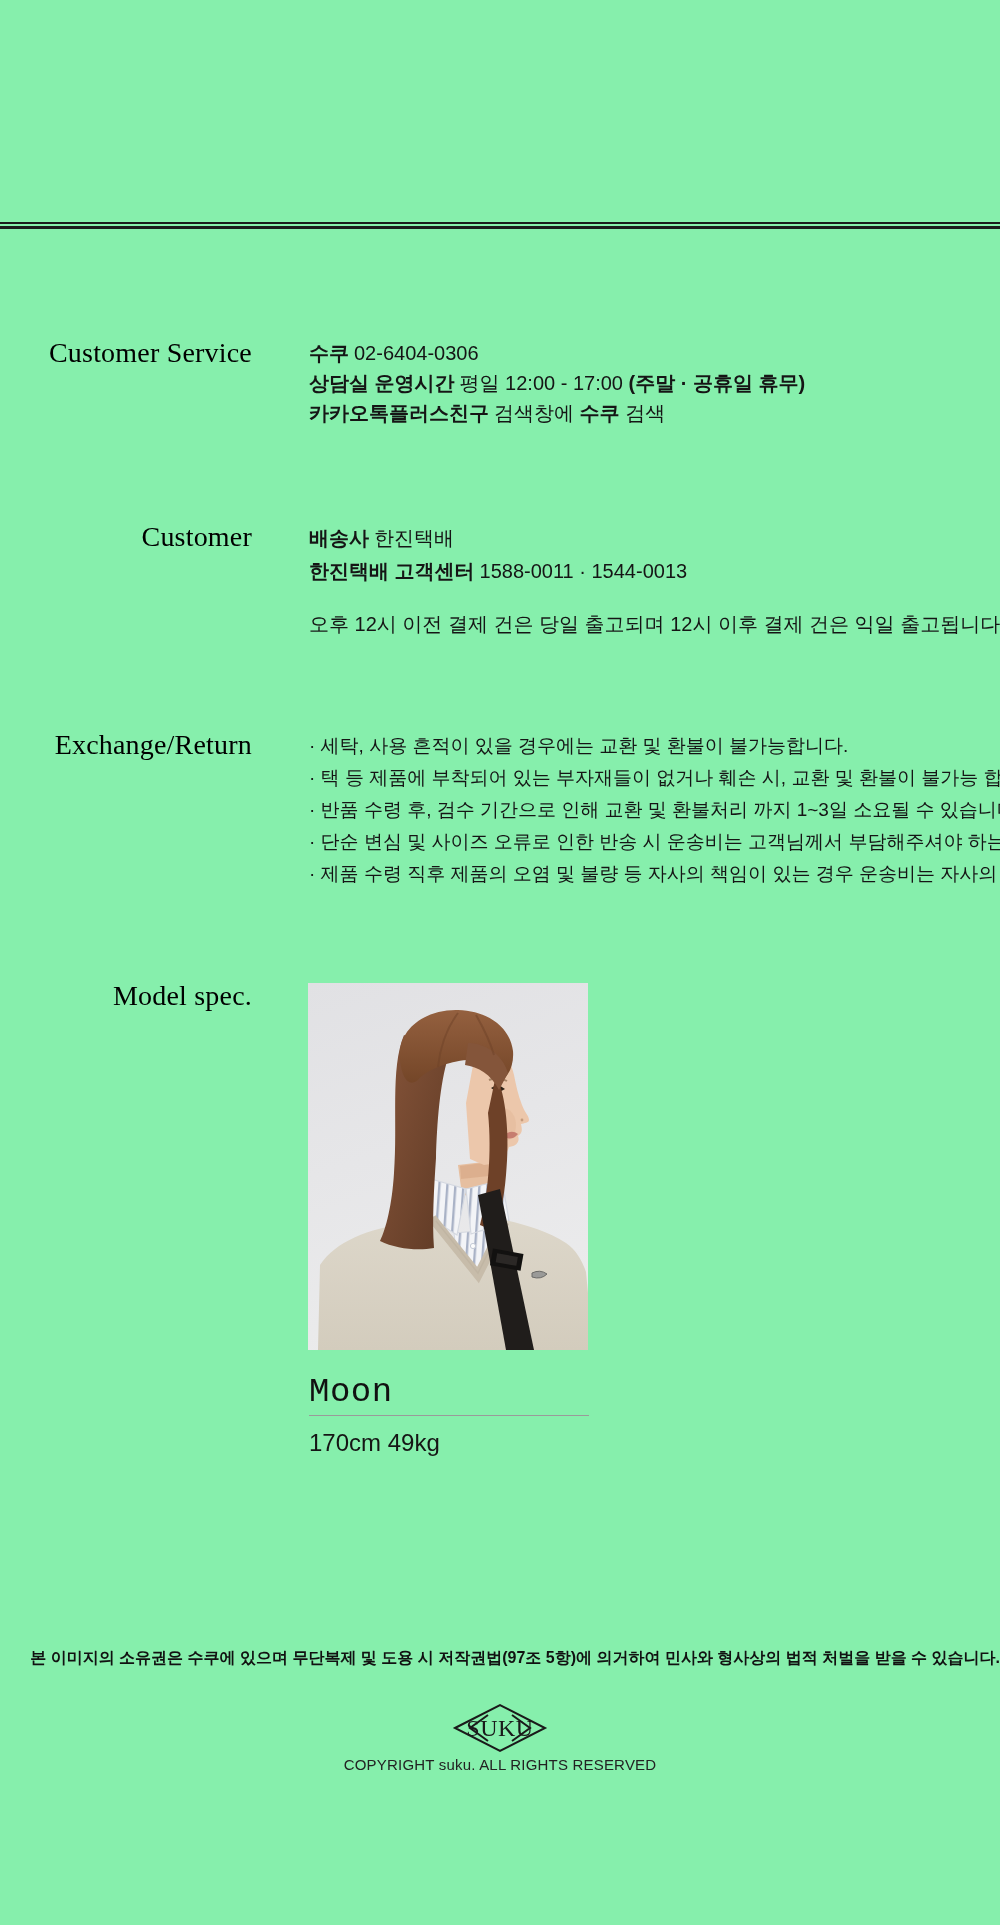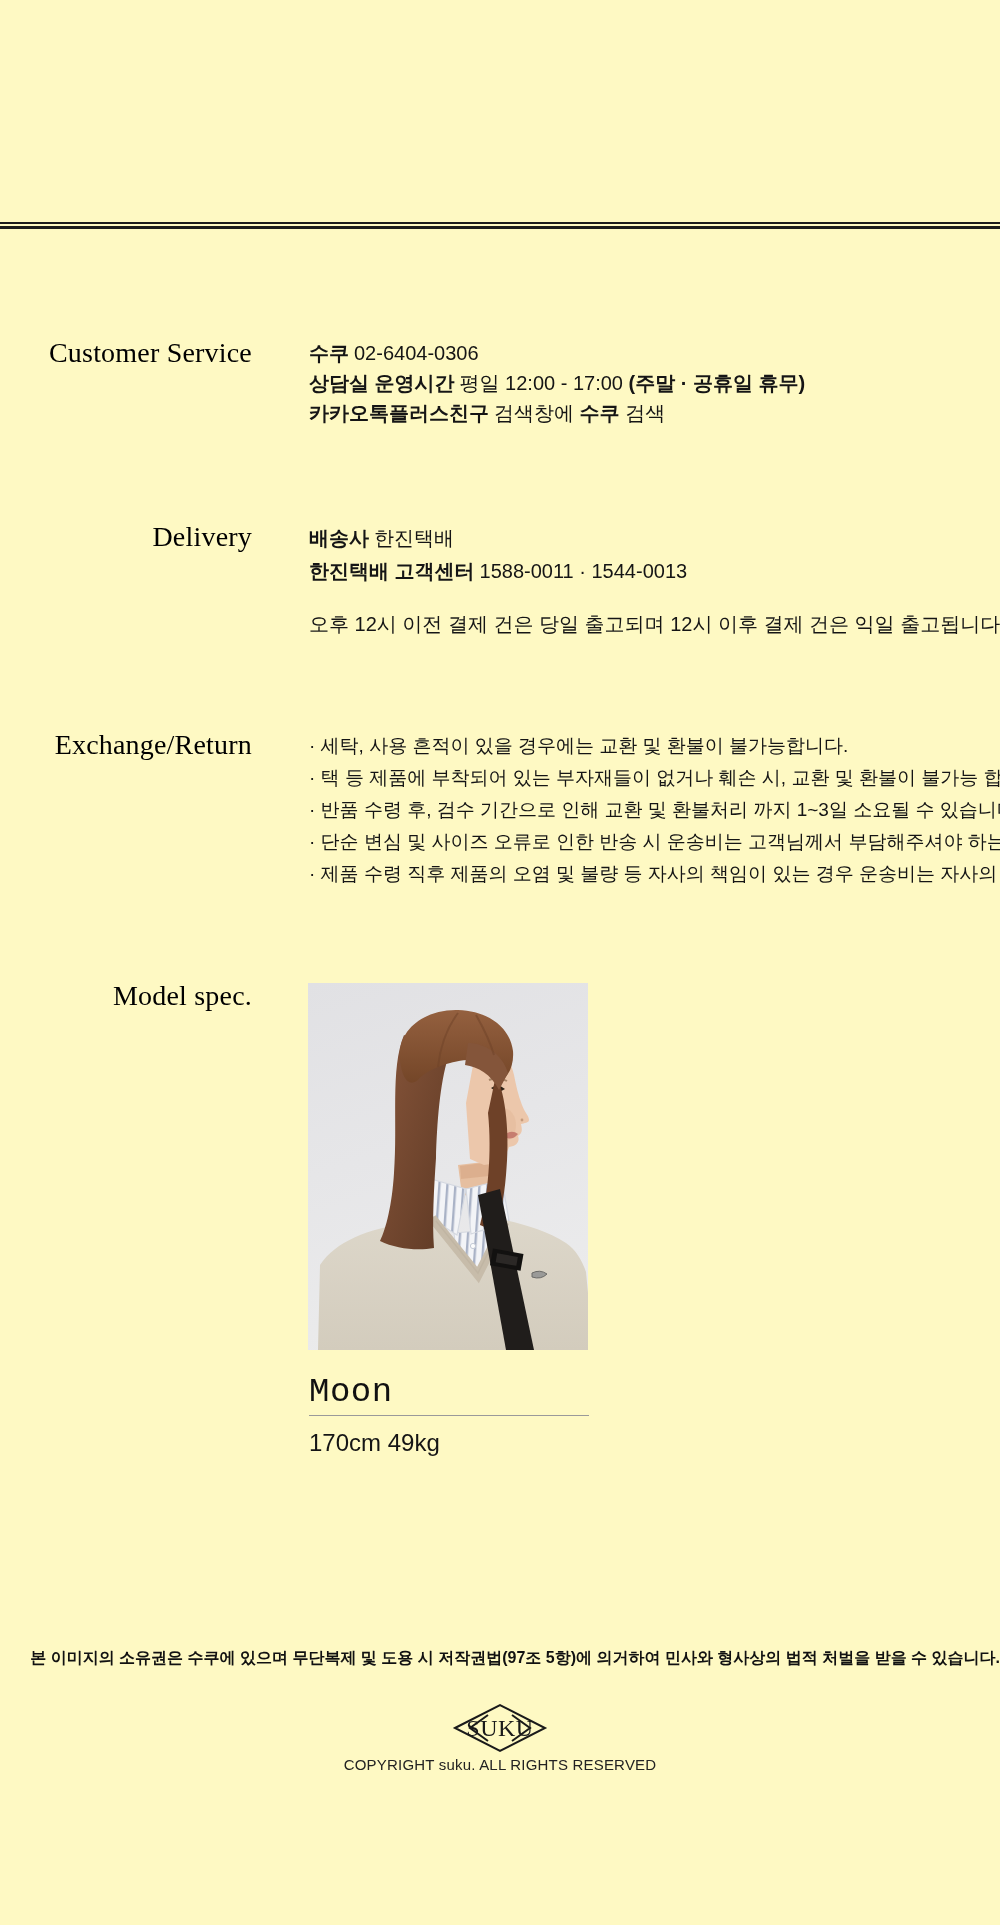--- a/index.html
+++ b/index.html
@@ -1,19 +1,19 @@
 <!DOCTYPE html>
 <html><head>
 <meta charset="utf-8">
 <style>
   html,body{margin:0;padding:0;background:#ffffff;}
   .page{
     position:relative;
     width:1000px;height:1925px;
-    background:#fef9c3;
+    background:#86efac;
     font-family:"Liberation Sans","DejaVu Sans",sans-serif;
     color:#151515;
     overflow:hidden;
   }
   
   .double-rule{
     position:absolute;top:222px;left:0;width:100%;height:2px;
     border-top:2px solid #1c1c1c;border-bottom:3px solid #1c1c1c;
   }
   
@@ -73,21 +73,21 @@
       <div class="line">
         <span class="b">상담실 운영시간</span><span class="v"><span>평일 12:00 - 17:00</span> <span class="b">(주말 · 공휴일 휴무)</span></span>
       </div>
       <div class="line">
         <span class="b">카카오톡플러스친구</span><span class="v"><span>검색창에</span> <span class="b">수쿠</span> <span>검색</span></span>
       </div>
     </div>
   </section>
 
   <section class="sec" id="sec-delivery">
-    <div class="heading">Delivery</div>
+    <div class="heading">Customer</div>
     <div class="content">
       <div class="line">
         <span class="b">배송사</span><span class="v">한진택배</span>
       </div>
       <div class="line">
         <span class="b">한진택배 고객센터</span><span class="v">1588-0011 · 1544-0013</span>
       </div>
       <div class="note">오후 12시 이전 결제 건은 당일 출고되며 12시 이후 결제 건은 익일 출고됩니다.</div>
     </div>
   </section>

